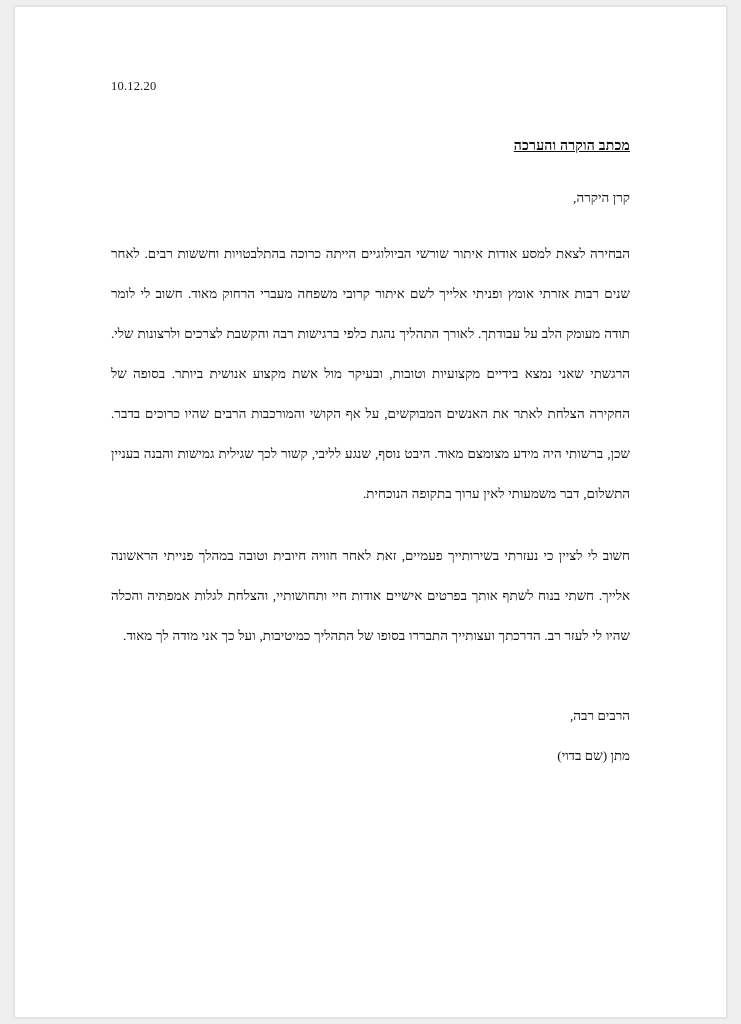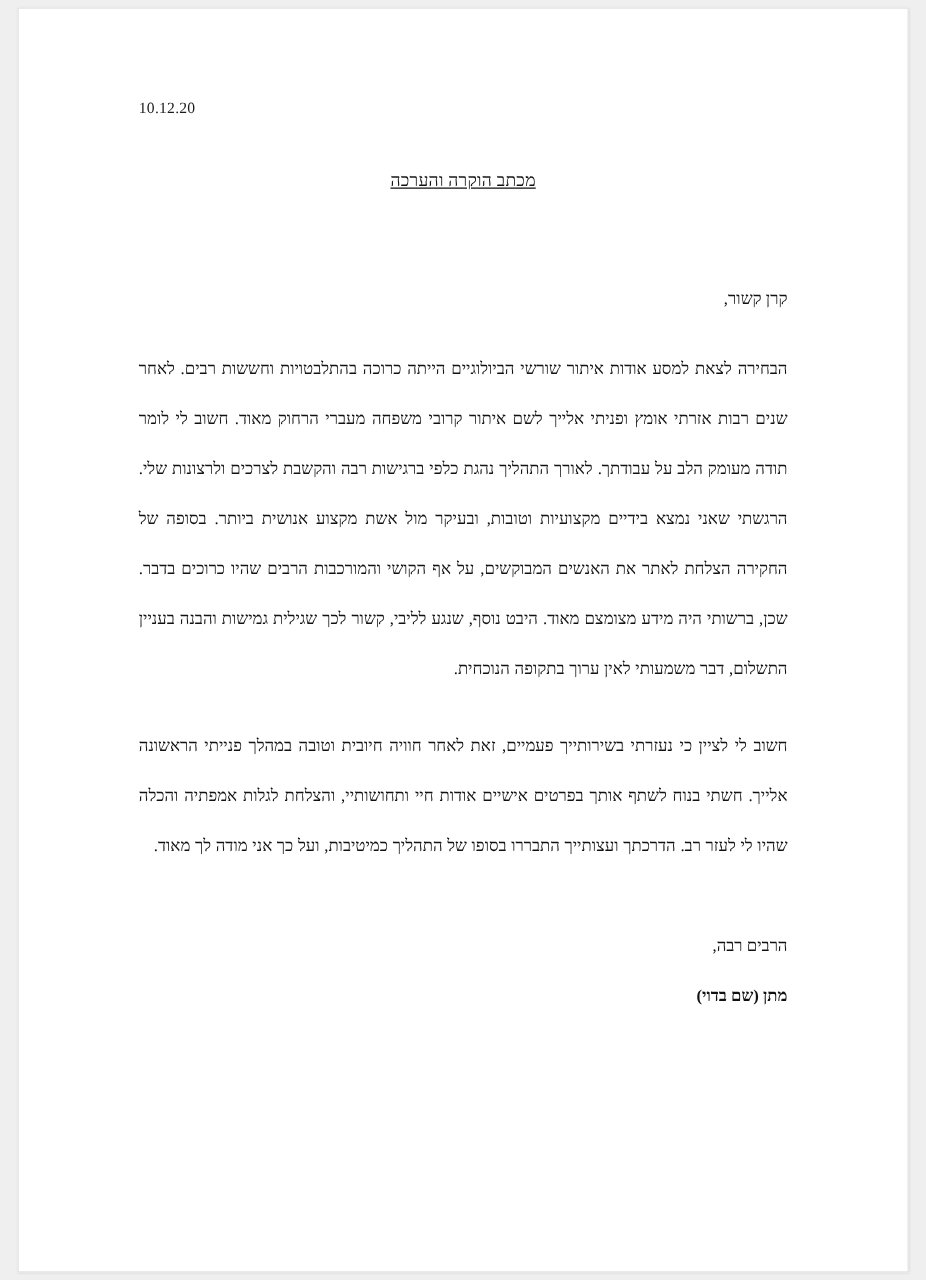--- a/index.html
+++ b/index.html
@@ -43,26 +43,26 @@
   }
   .doc-date {
     font-size: 12.5px;
     color: #1a1a1a;
     direction: ltr;
     text-align: left;
     letter-spacing: 0.2px;
     margin-bottom: 44px;
   }
   .doc-title {
-    text-align: center;
+    text-align: right;
     font-size: 14px;
-    font-weight: normal;
+    font-weight: bold;
     text-decoration: underline;
     color: #111;
-    margin: 0 0 77px 0;
+    margin: 0 0 36px 0;
     letter-spacing: 0.2px;
   }
   .salutation {
     font-size: 13.5px;
     color: #111;
     margin: 0 0 28px 0;
     text-align: right;
   }
   .para {
     font-size: 13.4px;
@@ -78,35 +78,34 @@
     color: #111;
     margin: 46px 0 0 0;
     line-height: 28px;
     text-align: right;
   }
   .signature {
     font-size: 13.4px;
     color: #111;
     margin: 18px 0 4px 0;
     text-align: right;
-    font-weight: bold;
   }
 </style>
 </head>
 <body>
 
 <div class="viewport">
   <div class="page">
     <div class="content">
 
       <div class="doc-date">10.12.20</div>
 
       <div class="doc-title">מכתב הוקרה והערכה</div>
 
-      <div class="salutation">קרן קשור,</div>
+      <div class="salutation">קרן היקרה,</div>
 
       <p class="para">הבחירה לצאת למסע אודות איתור שורשי הביולוגיים הייתה כרוכה בהתלבטויות וחששות רבים. לאחר שנים רבות אזרתי אומץ ופניתי אלייך לשם איתור קרובי משפחה מעברי הרחוק מאוד. חשוב לי לומר תודה מעומק הלב על עבודתך. לאורך התהליך נהגת כלפי ברגישות רבה והקשבת לצרכים ולרצונות שלי. הרגשתי שאני נמצא בידיים מקצועיות וטובות, ובעיקר מול אשת מקצוע אנושית ביותר. בסופה של החקירה הצלחת לאתר את האנשים המבוקשים, על אף הקושי והמורכבות הרבים שהיו כרוכים בדבר. שכן, ברשותי היה מידע מצומצם מאוד. היבט נוסף, שנגע לליבי, קשור לכך שגילית גמישות והבנה בעניין התשלום, דבר משמעותי לאין ערוך בתקופה הנוכחית.</p>
 
       <p class="para">חשוב לי לציין כי נעזרתי בשירותייך פעמיים, זאת לאחר חוויה חיובית וטובה במהלך פנייתי הראשונה אלייך. חשתי בנוח לשתף אותך בפרטים אישיים אודות חיי ותחושותיי, והצלחת לגלות אמפתיה והכלה שהיו לי לעזר רב. הדרכתך ועצותייך התבררו בסופו של התהליך כמיטיבות, ועל כך אני מודה לך מאוד.</p>
 
       <div class="closing">הרבים רבה,</div>
 
       <div class="signature">מתן (שם בדוי)</div>
 
     </div>

